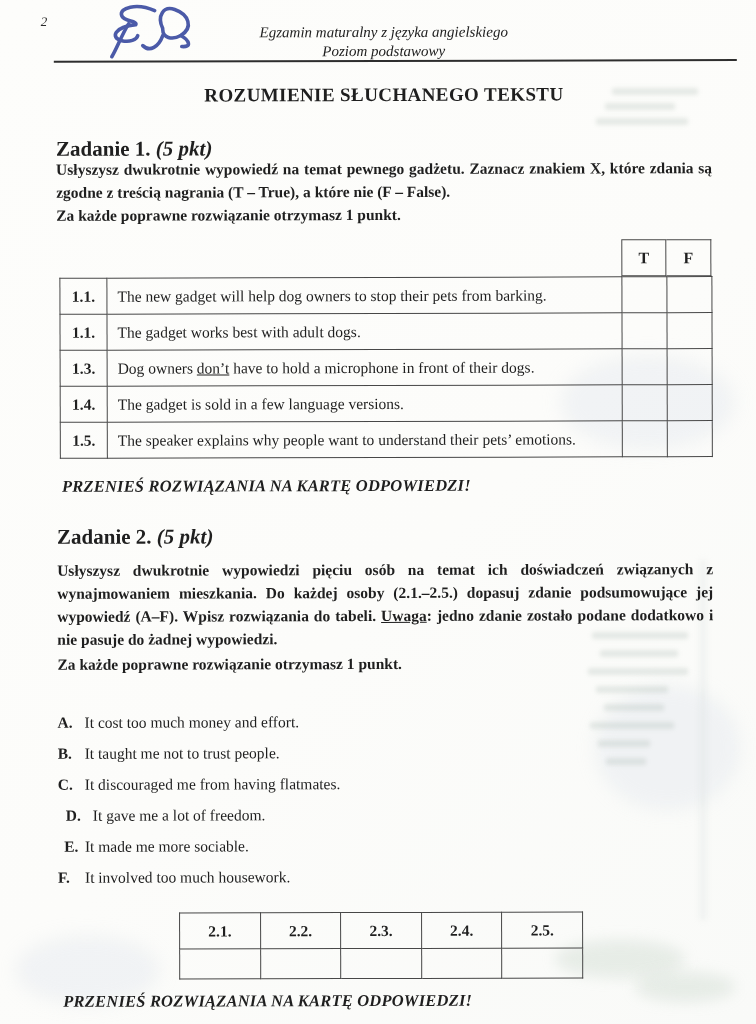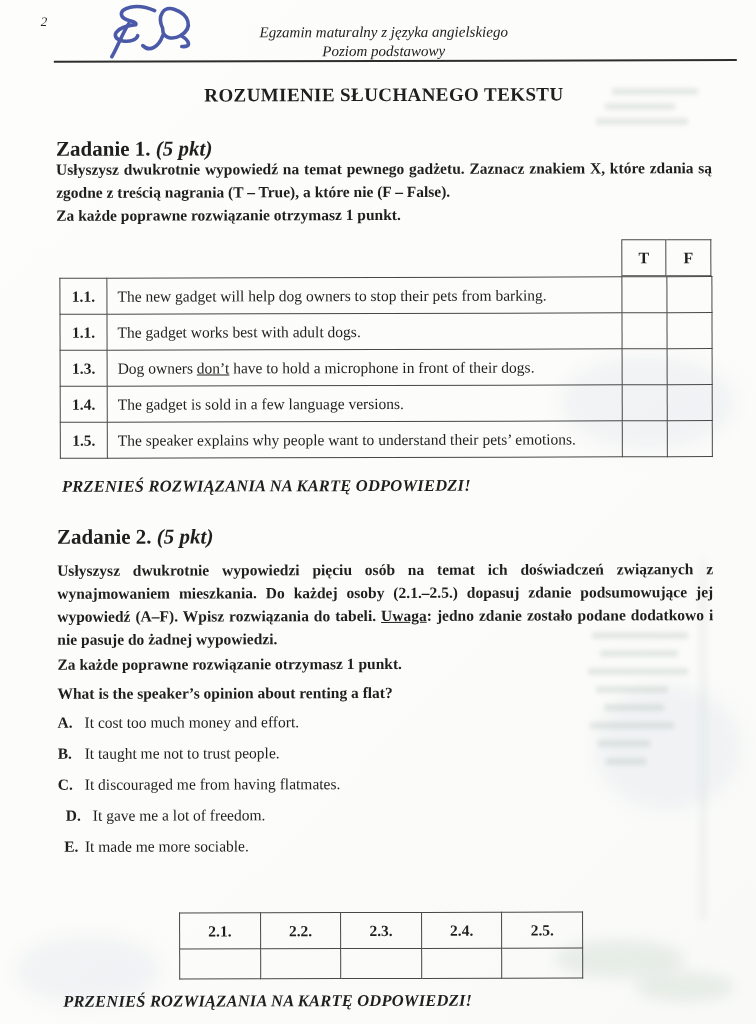--- a/index.html
+++ b/index.html
@@ -168,36 +168,38 @@
   <div class="transfer" style="top:476px;">PRZENIEŚ ROZWIĄZANIA NA KARTĘ ODPOWIEDZI!</div>
 
   <div class="task-heading" style="top:504px;margin-top:20px;">
     <span>Zadanie 2.</span>
     <span class="pts">(5 pkt)</span>
   </div>
 
   <div class="para" style="top:558px;"><span>Usłyszysz dwukrotnie wypowiedzi pięciu osób na temat ich doświadczeń związanych z wynajmowaniem mieszkania. Do każdej osoby (2.1.–2.5.) dopasuj zdanie podsumowujące jej wypowiedź (A–F). Wpisz rozwiązania do tabeli. </span><span class="u">Uwaga</span><span>: jedno zdanie zostało podane dodatkowo i nie pasuje do żadnej wypowiedzi.</span></div>
   <div class="para para-last" style="top:652px;">Za każde poprawne rozwiązanie otrzymasz 1 punkt.</div>
 
-  <div class="question">What is the speaker’s opinion about renting a flat?</div>
 
   <div class="option" style="top:713px;">
     <span class="opt-letter">A.</span><span class="opt-text">It cost too much money and effort.</span>
   </div>
   <div class="option" style="top:744px;">
     <span class="opt-letter">B.</span><span class="opt-text">It taught me not to trust people.</span>
   </div>
   <div class="option" style="top:775px;">
     <span class="opt-letter">C.</span><span class="opt-text">It discouraged me from having flatmates.</span>
   </div>
   <div class="option" style="top:806px;margin-left:8px;">
     <span class="opt-letter">D.</span><span class="opt-text">It gave me a lot of freedom.</span>
   </div>
   <div class="option" style="top:837px;text-align:center;">
     <span class="opt-letter">E.</span><span class="opt-text">It made me more sociable.</span>
+  </div>
+  <div class="option" style="top:868px;">
+    <span class="opt-letter">F.</span><span class="opt-text">It involved too much housework.</span>
   </div>
 
   <table class="t2">
     <tbody>
         <tr class="hdr">
       <td>2.1.</td>
       <td>2.2.</td>
       <td>2.3.</td>
       <td>2.4.</td>
       <td>2.5.</td>

